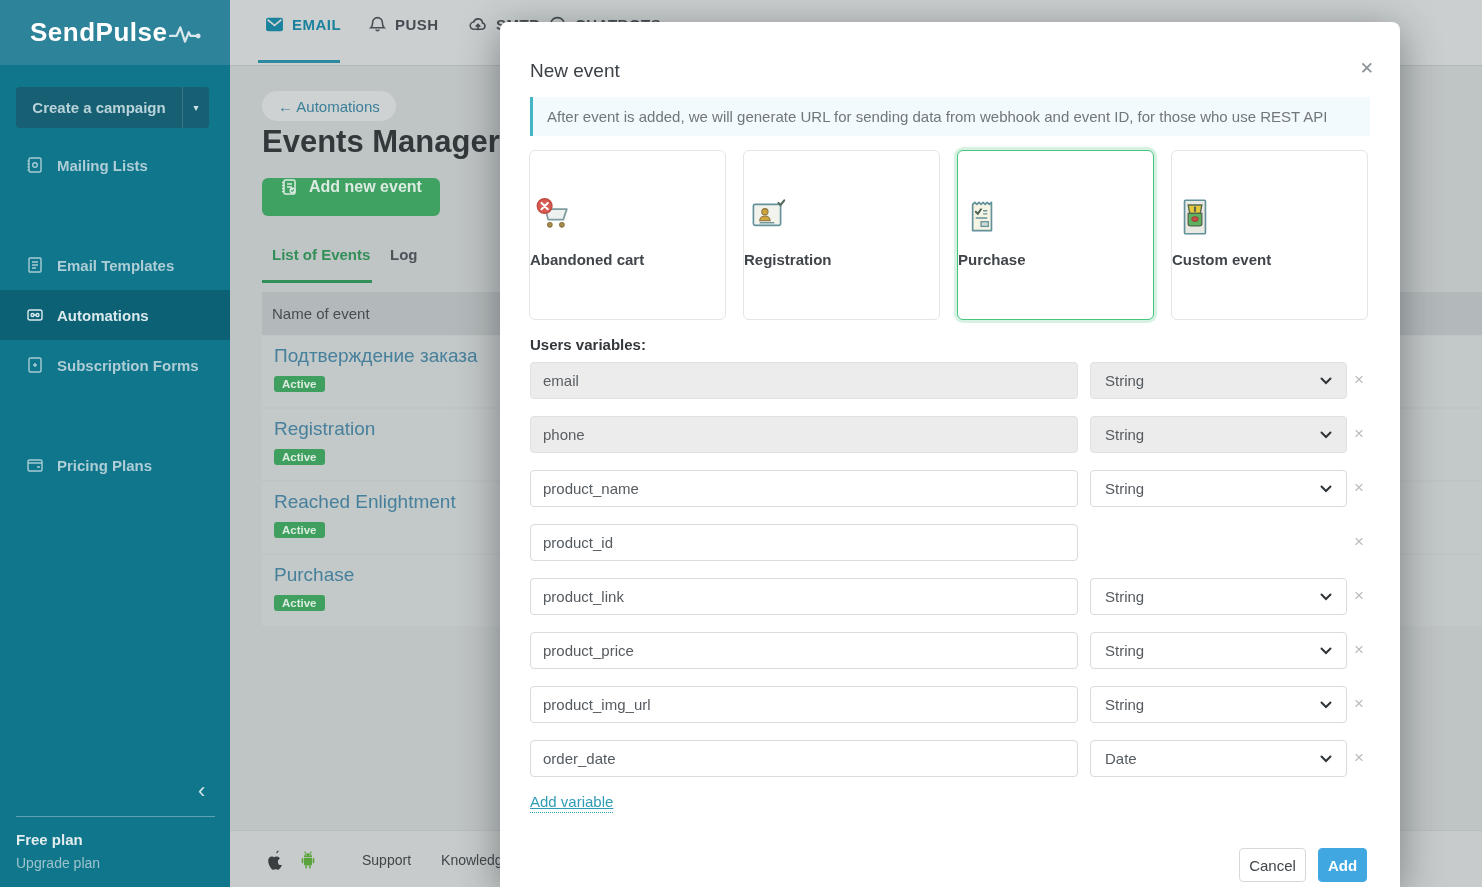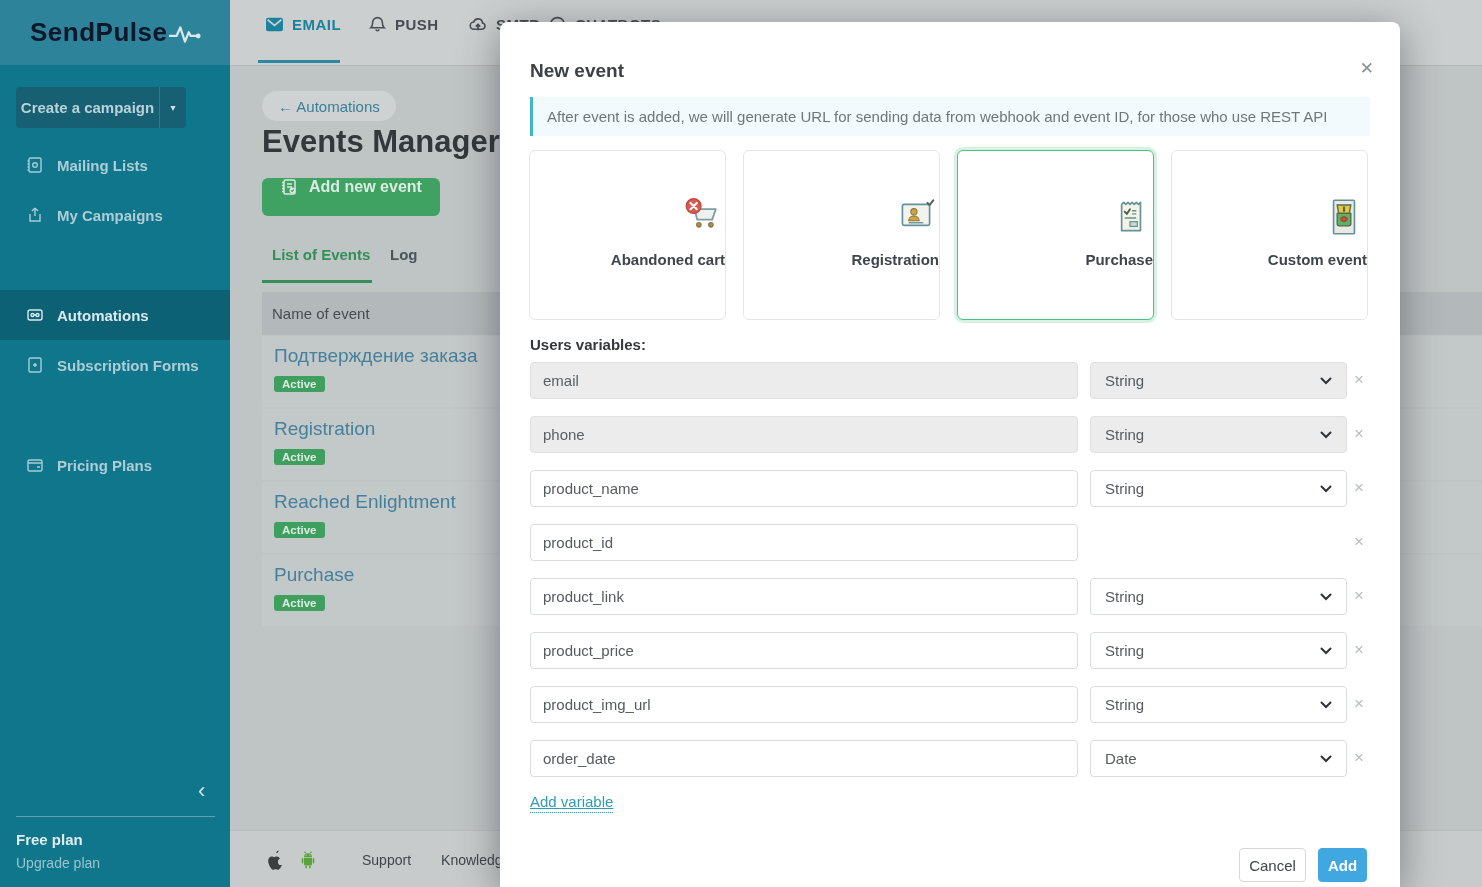--- a/index.html
+++ b/index.html
@@ -1,23 +1,23 @@
 <!DOCTYPE html>
 <html><head>
 <meta charset="utf-8">
 <style>
   html,body{margin:0;padding:0;}
   body{width:1482px;height:887px;position:relative;overflow:hidden;
        font-family:"Liberation Sans","DejaVu Sans",sans-serif;background:#bfc4c5;}
   
   .sidebar{position:absolute;left:0;top:0;width:230px;height:887px;background:#0f768b;z-index:1;}
   .sidebar-header{height:65px;background:#2d8399;display:flex;align-items:center;padding-left:30px;}
-  .logo{font-size:26px;font-weight:bold;color:#0f172a;letter-spacing:.5px;display:flex;align-items:center;}
+  .logo{font-size:26px;font-weight:bold;color:#ffffff;letter-spacing:.5px;display:flex;align-items:center;}
   .logo svg{margin-left:2px;margin-top:4px;}
-  .create-btn{position:absolute;left:16px;top:87px;width:170px;height:41px;background:#175f73;
+  .create-btn{position:absolute;left:16px;top:87px;width:193px;height:41px;background:#175f73;
       border-radius:4px;display:flex;align-items:center;cursor:pointer;}
   .create-btn .lbl{flex:1;text-align:center;font-size:15px;font-weight:bold;color:#b9d3da;}
   .create-btn .caret{width:26px;height:100%;border-left:1px solid rgba(255,255,255,.15);
       display:flex;align-items:center;justify-content:center;color:#cfe3e8;font-size:10px;}
   .nav-item{position:absolute;left:0;width:230px;height:50px;display:flex;align-items:center;cursor:pointer;}
   .nav-item.active{background:#0c6175;}
   .nav-item .ico{width:18px;height:18px;margin-left:26px;flex:0 0 18px;}
   .nav-item .txt{margin-left:13px;font-size:15px;font-weight:600;color:#aecdd6;}
   .nav-item.active .txt{color:#d9e9ed;}
   .collapse{position:absolute;left:198px;top:780px;font-size:22px;color:#cfe3e8;cursor:pointer;line-height:1;}
@@ -45,26 +45,26 @@
   .ev-row{position:absolute;left:32px;right:0;height:71px;background:#c3c8c9;cursor:pointer;}
   .ev-row .nm{position:absolute;left:12px;top:9px;font-size:19px;color:#47809b;}
   .ev-row .badge{position:absolute;left:12px;top:40px;background:#3f9f5f;color:#dcece1;font-size:11.5px;
       font-weight:bold;border-radius:3px;padding:2px 8px;}
   .page-footer{position:absolute;left:0;top:830px;width:100%;height:57px;background:#c7cbcb;border-top:1px solid #b8bdbe;
       display:flex;align-items:center;}
   .pf-link{font-size:14px;color:#40474b;cursor:pointer;}
   
   .modal{position:absolute;left:500px;top:22px;width:900px;height:865px;background:#ffffff;
       border-radius:8px 8px 0 0;box-shadow:0 8px 40px rgba(30,35,38,.45);z-index:5;}
-  .modal-title{position:absolute;left:30px;top:38px;font-size:19px;color:#3c4146;font-weight:bold;}
+  .modal-title{position:absolute;left:30px;top:38px;font-size:19px;color:#3c4146;}
   .modal-close{position:absolute;right:26px;top:36px;font-size:17px;color:#8a9094;cursor:pointer;}
   .info-box{position:absolute;left:30px;top:75px;width:840px;box-sizing:border-box;background:#f3fafd;
       border-left:3px solid #43b6c6;padding:11px 14px;font-size:15px;color:#70777c;}
   .etype-card{position:absolute;top:128px;width:197px;height:170px;box-sizing:border-box;background:#fff;
-      border:1px solid #e3e6e8;border-radius:6px;cursor:pointer;display:flex;flex-direction:column;align-items:flex-end;}
+      border:1px solid #e3e6e8;border-radius:6px;cursor:pointer;display:flex;flex-direction:column;align-items:flex-start;}
   .etype-card.selected{border:1px solid #45c57d;box-shadow:0 0 0 3px #d7f2e2;}
   .etype-card .icon-wrap{margin-top:44px;height:44px;display:flex;align-items:center;}
   .etype-card .cap{margin-top:12px;font-size:15px;font-weight:600;color:#3f454a;}
   .vars-label{position:absolute;left:30px;top:314px;font-size:15px;font-weight:bold;color:#33383c;}
   .var-row{position:absolute;left:0;width:100%;height:37px;}
   .var-input{position:absolute;left:30px;width:548px;height:37px;box-sizing:border-box;border:1px solid #d8dcdf;
       border-radius:4px;padding:0 12px;font-size:15px;color:#555b60;background:#fff;outline:none;
       font-family:"Liberation Sans","DejaVu Sans",sans-serif;}
   .var-input:disabled{background:#ececec;border-color:#e0e0e0;color:#595f63;}
   .var-select{position:absolute;left:590px;width:257px;height:37px;box-sizing:border-box;border:1px solid #d8dcdf;
@@ -101,26 +101,26 @@
   </div>
 
   <div class="nav-item" style="top:140px">
     <svg class="ico" viewBox="0 0 18 18" fill="none" stroke="#a8ccd5" stroke-width="1.4">
       <rect x="3" y="2" width="12" height="14" rx="1.5"></rect>
         <path d="M3 5H1.5M3 8H1.5M3 11H1.5M3 14H1.5"></path>
         <circle cx="9" cy="9" r="2.3"></circle>
       </svg>
     <span class="txt">Mailing Lists</span>
   </div>
-  <div class="nav-item" style="top:190px">
+  <div class="nav-item" style="top:240px">
     <svg class="ico" viewBox="0 0 18 18" fill="none" stroke="#a8ccd5" stroke-width="1.4">
-      <path d="M9 2v8M9 2L6 5M9 2l3 3"></path>
-        <path d="M4 8v7h10V8"></path>
-      </svg>
-    <span class="txt">My Campaigns</span>
+      <rect x="3" y="2" width="12" height="14" rx="1"></rect>
+        <path d="M6 6h6M6 9h6M6 12h4"></path>
+      </svg>
+    <span class="txt">Email Templates</span>
   </div>
   <div class="nav-item active" style="top:290px">
     <svg class="ico" viewBox="0 0 18 18" fill="none" stroke="#d9e9ed" stroke-width="1.4">
       <rect x="2" y="4" width="14" height="10" rx="2"></rect>
         <circle cx="6.5" cy="9" r="1.5"></circle>
         <circle cx="11.5" cy="9" r="1.5"></circle>
         <path d="M8 9h2"></path>
       </svg>
     <span class="txt">Automations</span>
   </div>

